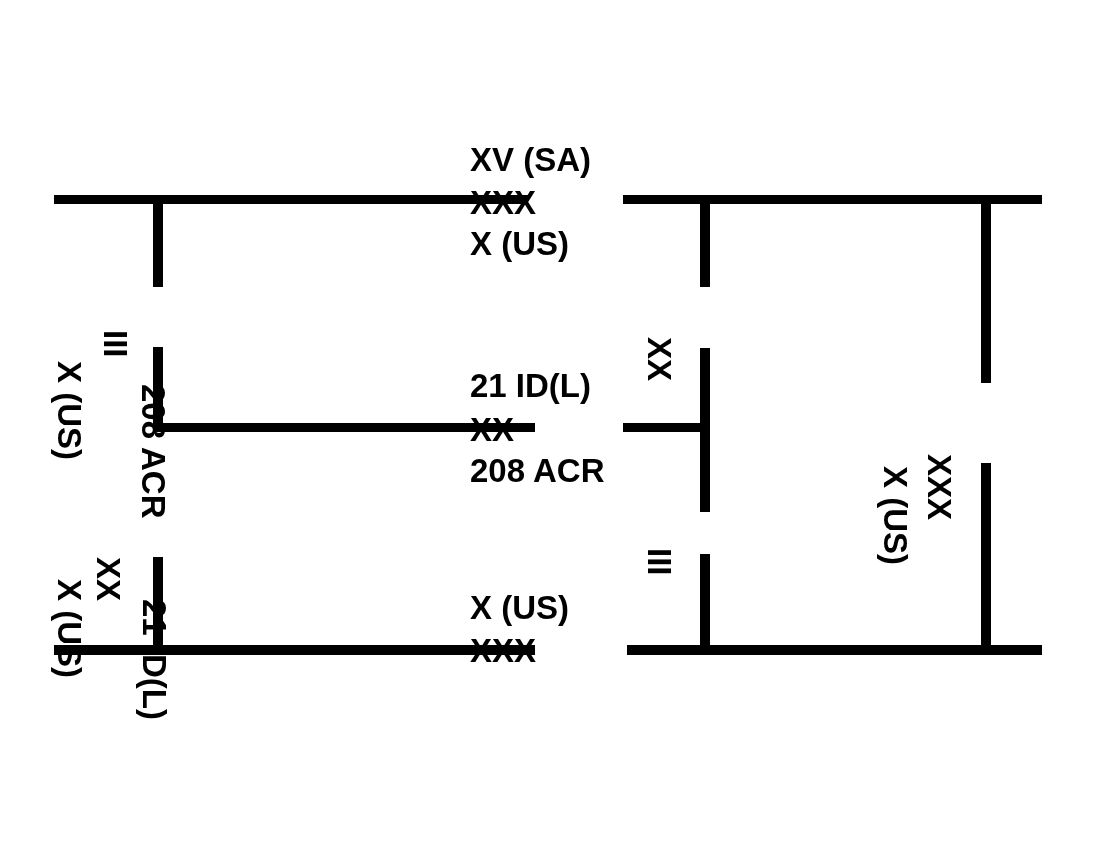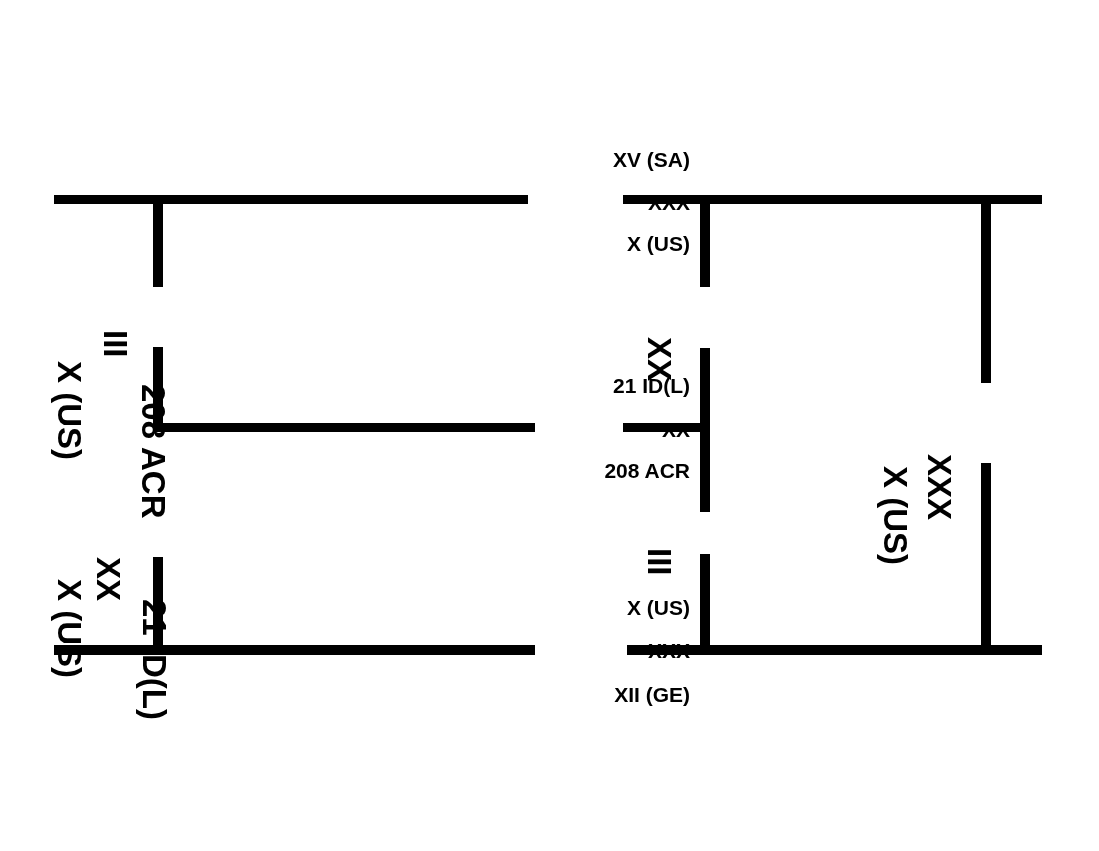--- a/index.html
+++ b/index.html
@@ -16,23 +16,23 @@
     font-family: "Liberation Sans", sans-serif;
   }
   .line {
     position: absolute;
     background: #000000;
   }
   .hlabel {
     position: absolute;
     width: 220px;
     left: 470px;
-    text-align: right;
+    text-align: left;
     font-weight: bold;
-    font-size: 21px;
+    font-size: 33px;
     line-height: 33px;
     color: #000000;
     white-space: nowrap;
   }
   .vlabel {
     position: absolute;
     height: 33px;
     line-height: 33px;
     font-weight: bold;
     font-size: 33px;
@@ -70,21 +70,20 @@
   <div class="hlabel" style="top:143px;">XV (SA)</div>
   <div class="hlabel" style="top:186px;">XXX</div>
   <div class="hlabel" style="top:227px;">X (US)</div>
 
   <div class="hlabel" style="top:369px;">21 ID(L)</div>
   <div class="hlabel" style="top:413px;">XX</div>
   <div class="hlabel" style="top:454px;">208 ACR</div>
 
   <div class="hlabel" style="top:591px;">X (US)</div>
   <div class="hlabel" style="top:634px;">XXX</div>
-  <div class="hlabel" style="top:678px;">XII (GE)</div>
 
   <div class="vlabel" style="left:132px; top:330px;">III</div>
   <div class="vlabel" style="left:86px; top:361px;">X (US)</div>
   <div class="vlabel" style="left:170px; top:384px;">208 ACR</div>
 
   <div class="vlabel" style="left:125px; top:557px;">XX</div>
   <div class="vlabel" style="left:86px; top:579px;">X (US)</div>
   <div class="vlabel" style="left:171px; top:599px;">21 ID(L)</div>
 
   <div class="vlabel" style="left:676px; top:337px;">XX</div>

